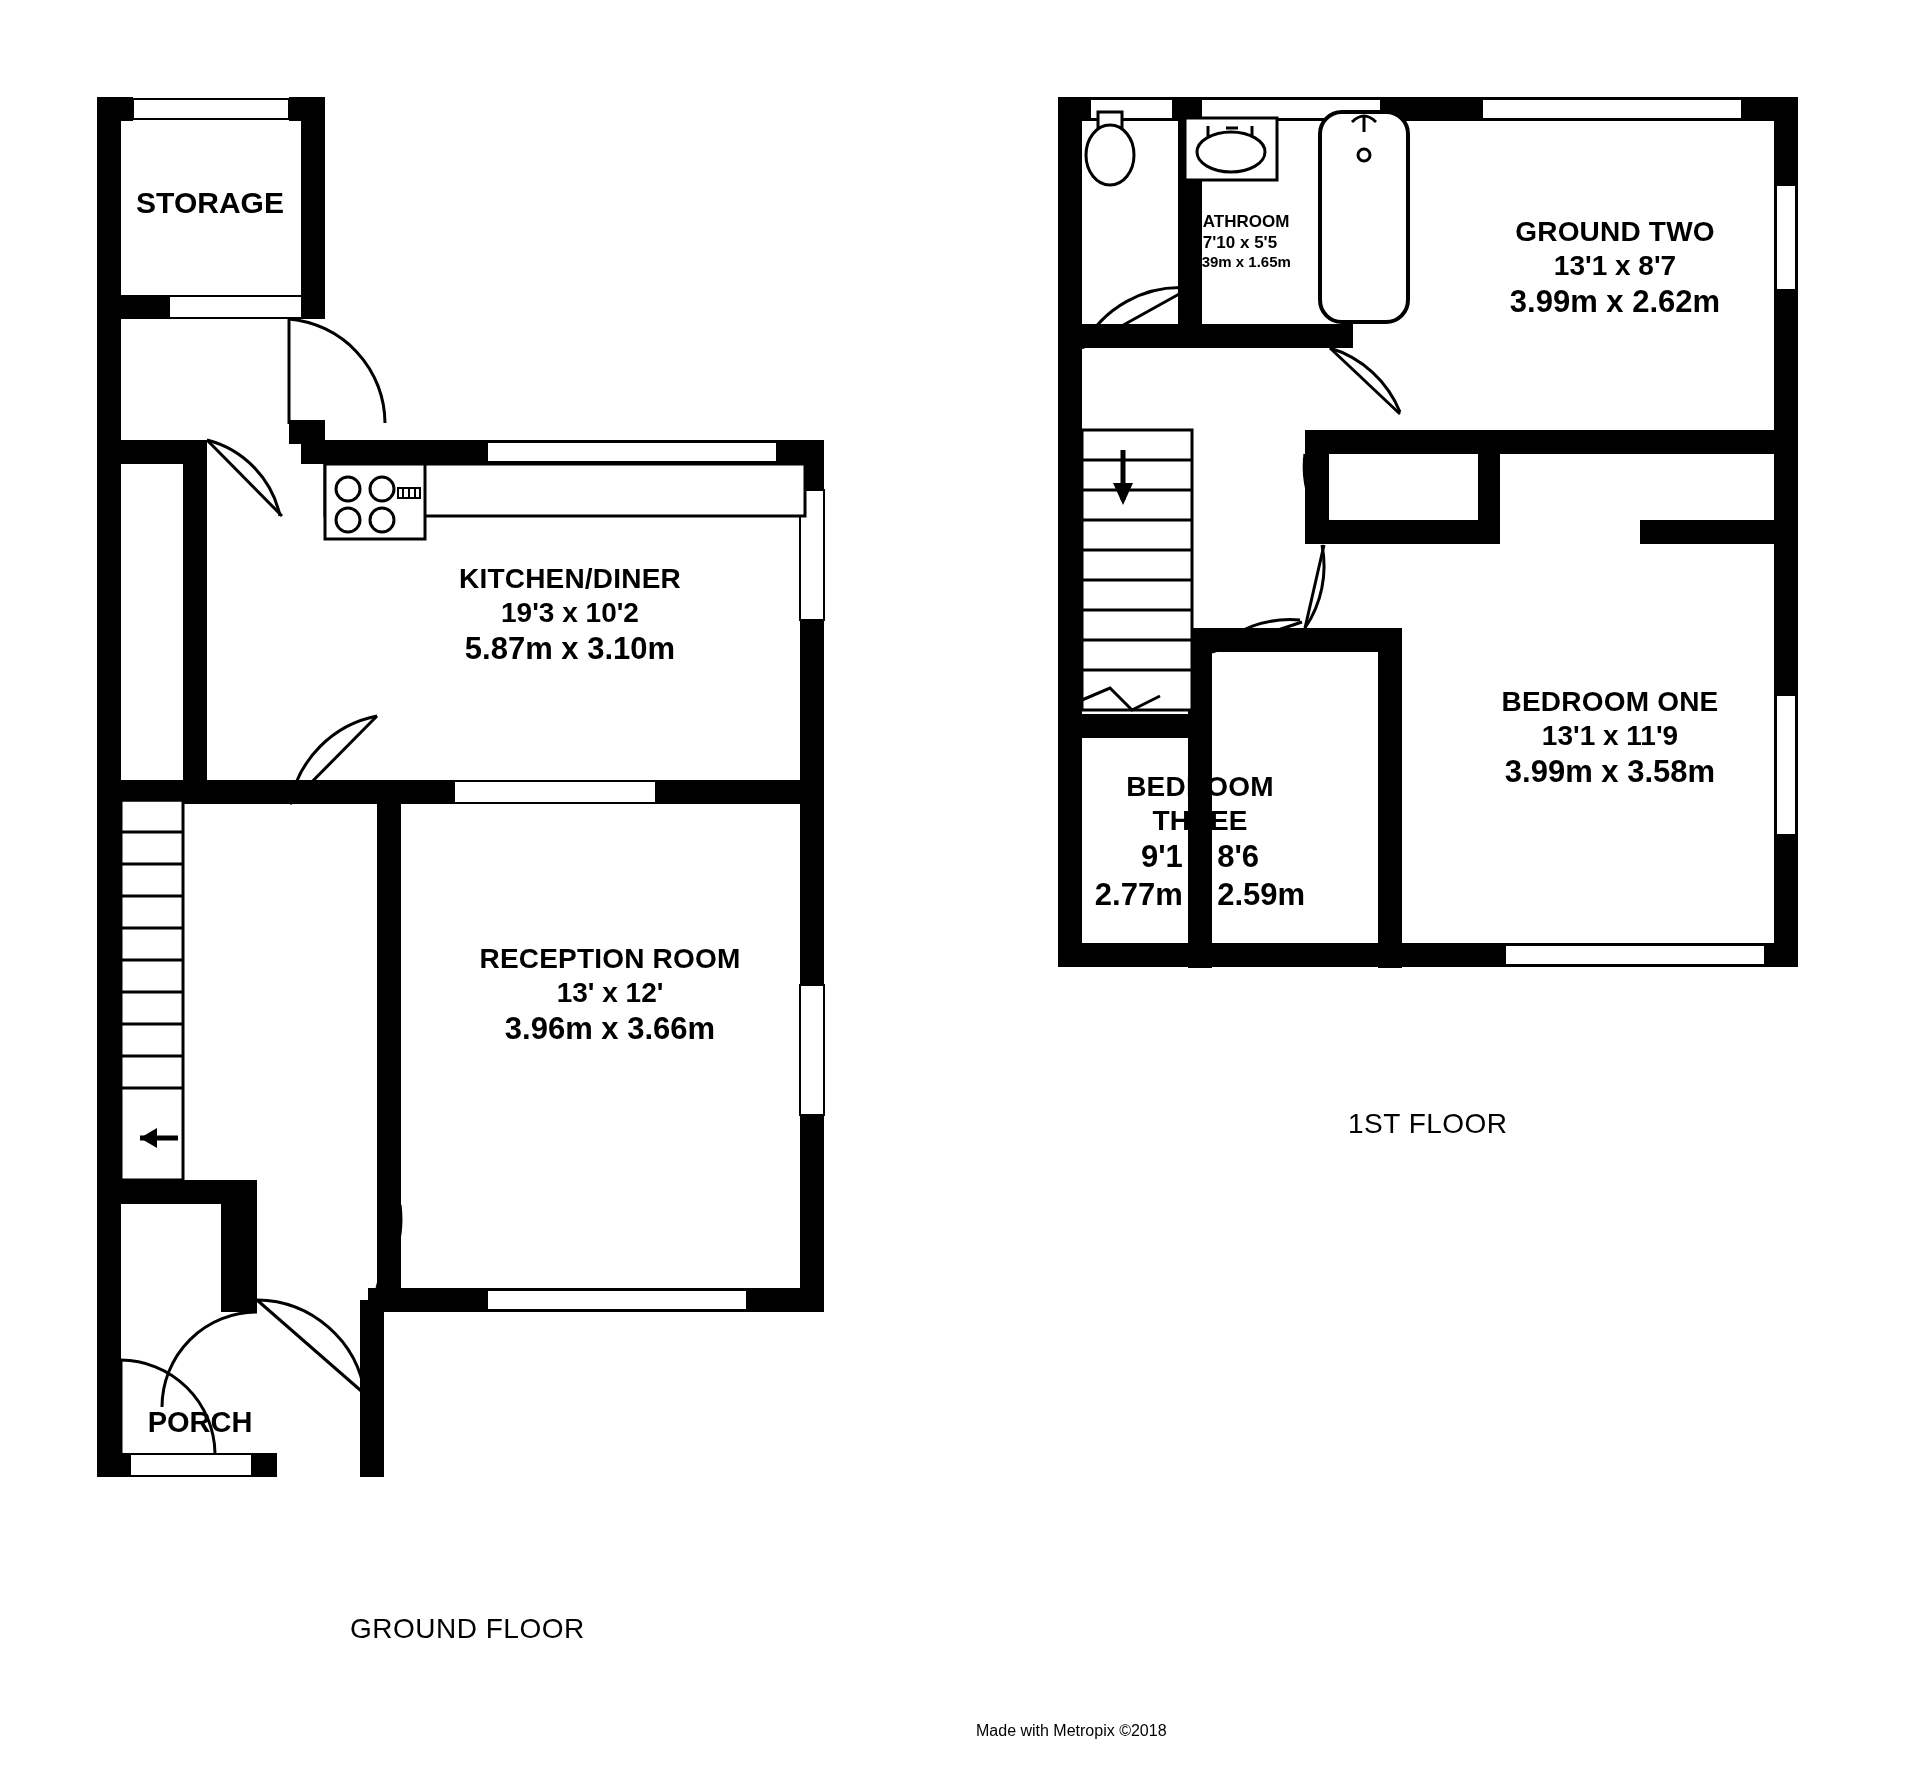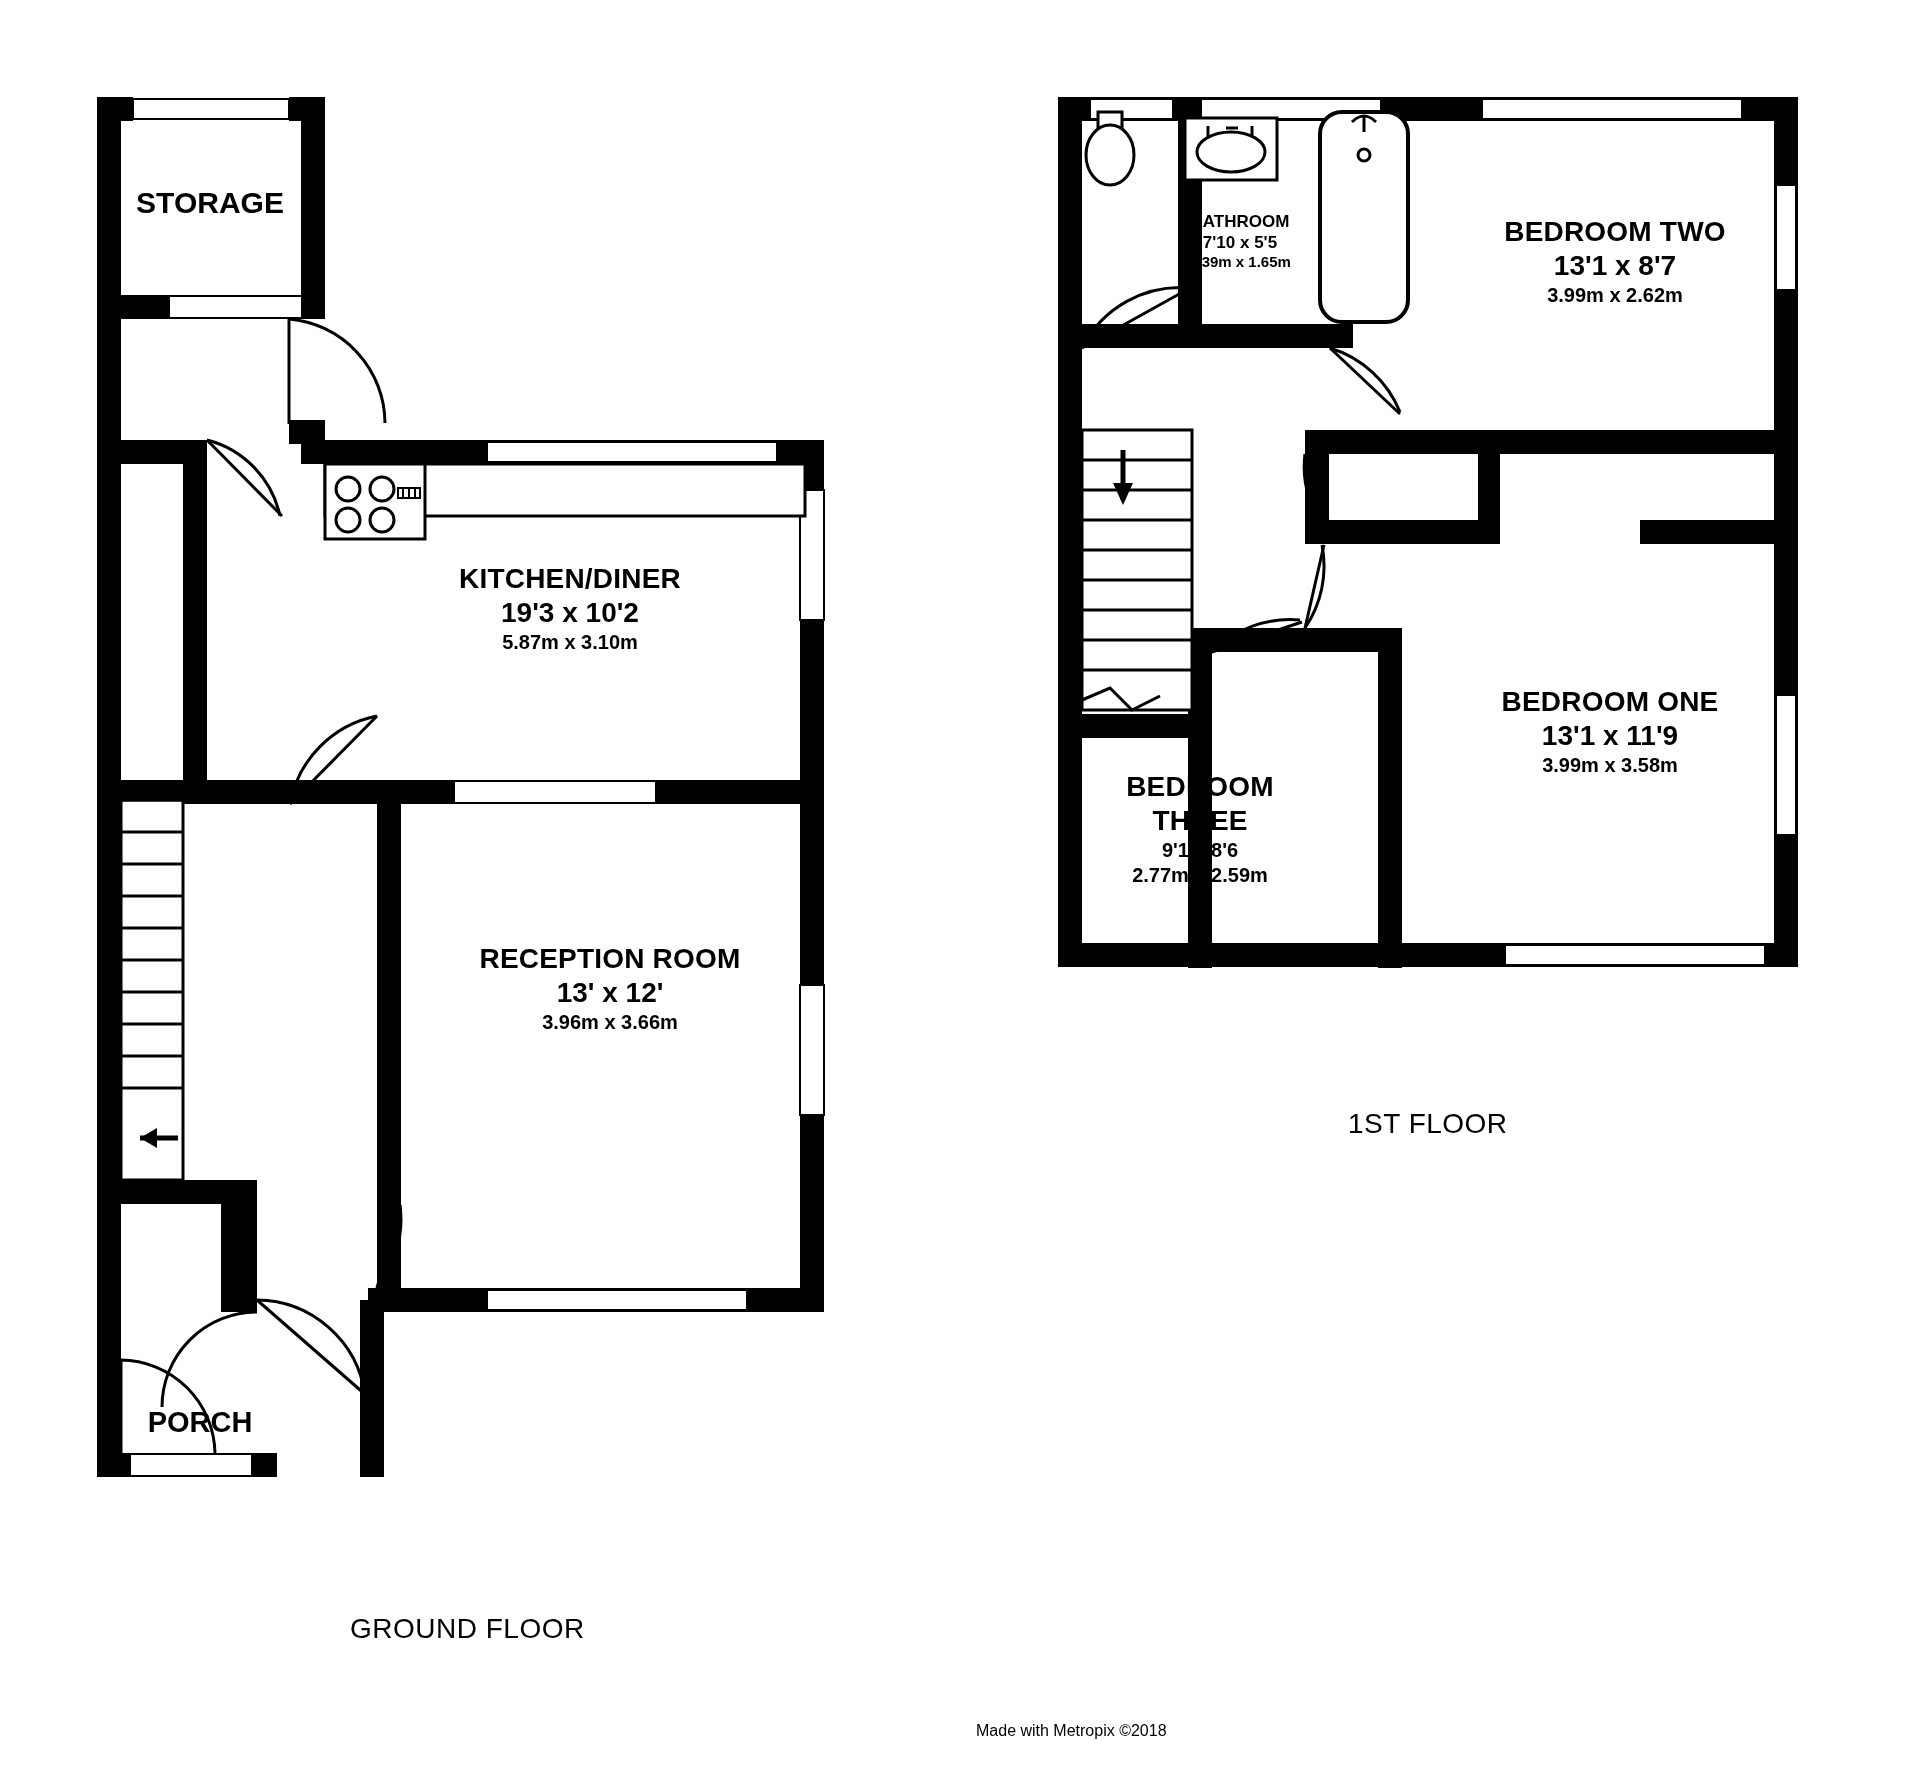--- a/index.html
+++ b/index.html
@@ -29,21 +29,21 @@
     line-height: 1.22;
     white-space: nowrap;
   }
   .lbl .l1 { display: block; }
   .lbl .l2 { display: block; }
   .lbl .l3 { display: block; }
 
   
   .room-big .l1 { font-size: 28px; letter-spacing: 0.2px; }
   .room-big .l2 { font-size: 28px; }
-  .room-big .l3 { font-size: 20px; }
+  .room-big .l3 { font-size: 31px; }
 
   .room-storage { font-size: 30px; }
   .room-porch { font-size: 29px; }
 
   .room-bath .l1 { font-size: 17px; }
   .room-bath .l2 { font-size: 17px; }
   .room-bath .l3 { font-size: 15px; }
 
   .floor-title {
     position: absolute;
@@ -282,21 +282,21 @@
   <span class="l1">PORCH</span>
 </div>
 
 <div class="lbl room-bath" style="left:1155px; top:212px; width:170px;">
   <span class="l1">BATHROOM</span>
   <span class="l2">7'10 x 5'5</span>
   <span class="l3">2.39m x 1.65m</span>
 </div>
 
 <div class="lbl room-big" style="left:1425px; top:215px; width:380px;">
-  <span class="l1">BEDROOM TWO</span>
+  <span class="l1">GROUND TWO</span>
   <span class="l2">13'1 x 8'7</span>
   <span class="l3">3.99m x 2.62m</span>
 </div>
 
 <div class="lbl room-big" style="left:1415px; top:685px; width:390px;">
   <span class="l1">BEDROOM ONE</span>
   <span class="l2">13'1 x 11'9</span>
   <span class="l3">3.99m x 3.58m</span>
 </div>
 

